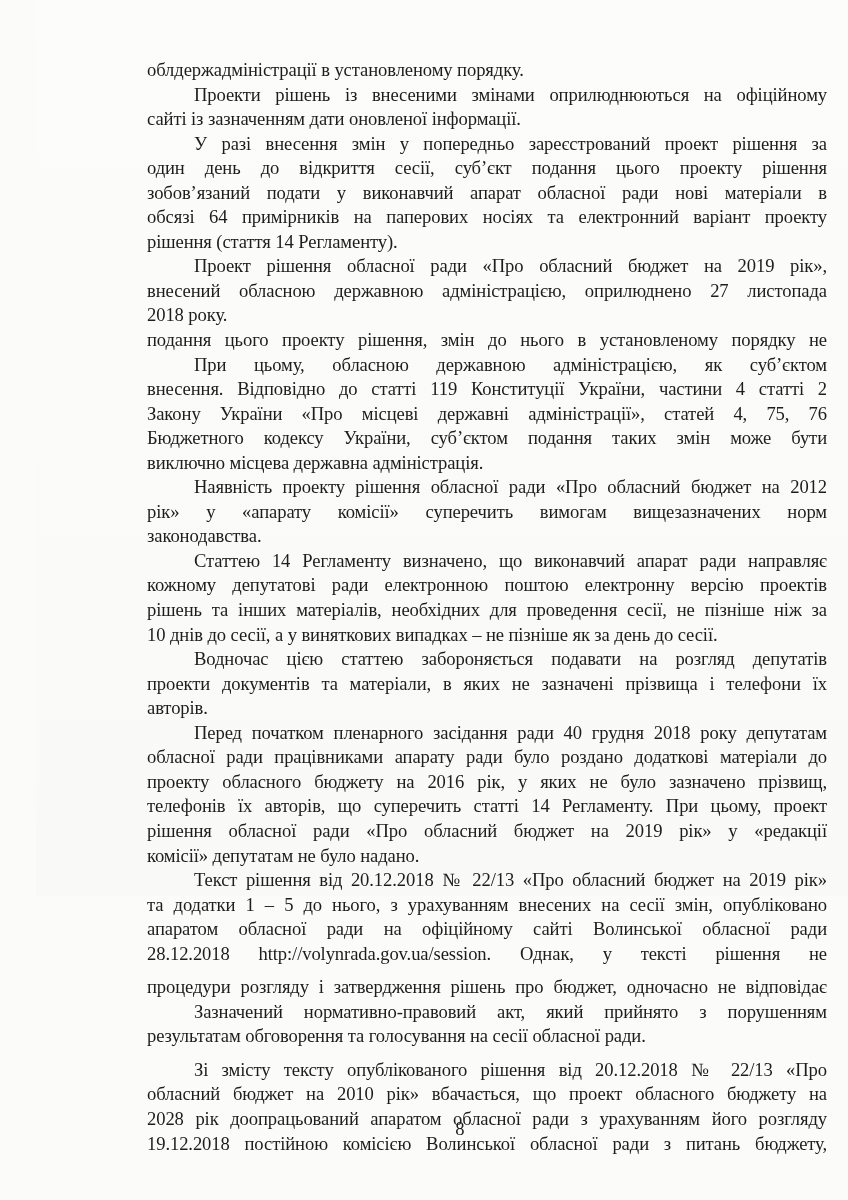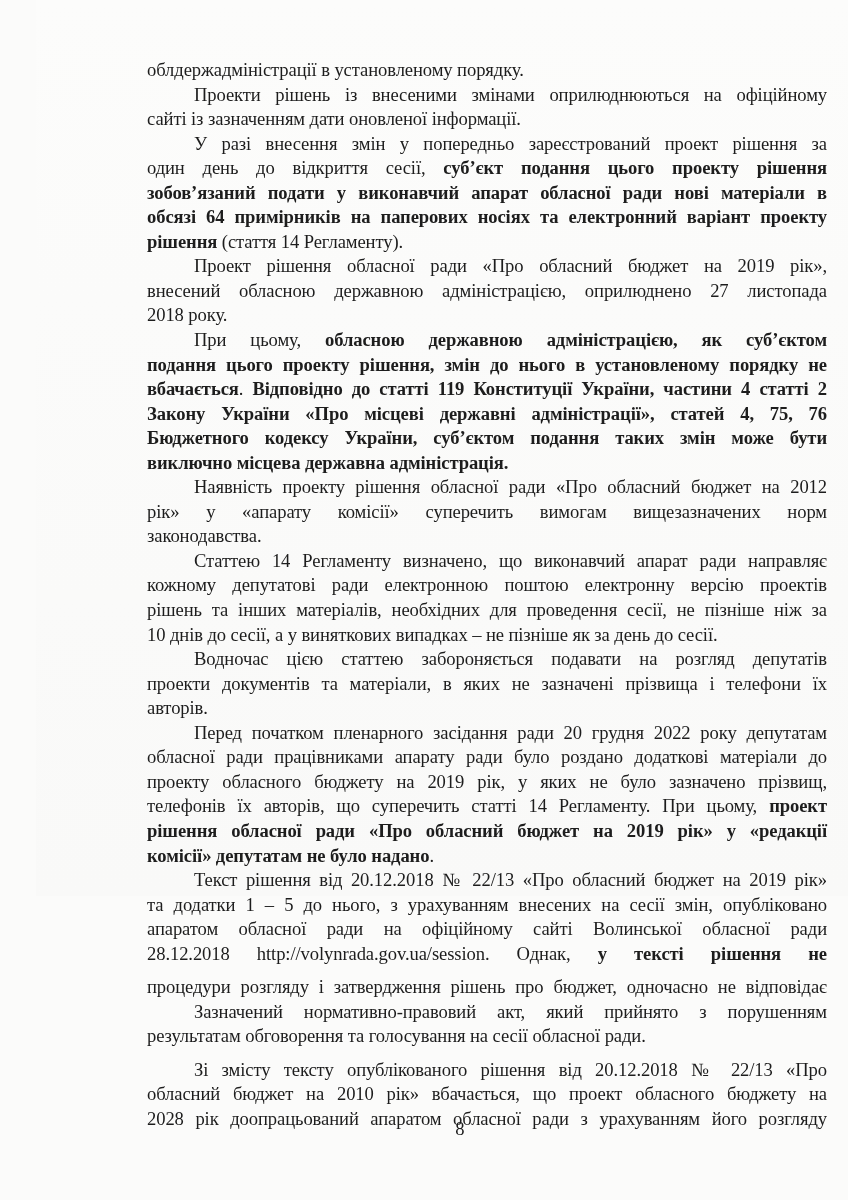--- a/index.html
+++ b/index.html
@@ -22,21 +22,21 @@
       height: 24.55px; line-height: 24.55px;
       font-size: 18.6px;
       white-space: nowrap;
       text-align: justify;
       text-align-last: justify;
       letter-spacing: -0.1px;
     }
     .line.last { text-align-last: left; }
     .line.indent { padding-left: 47px; }
     .gap { height: 9px; }
-    .b { font-weight: bold; }
+    .b { font-weight: normal; }
     .page-number {
       position: absolute; left: 0; width: 848px; top: 1118px;
       text-align: center; font-size: 18.6px;
     }
   </style>
 </head>
 <body>
 
 <div class="page">
   <div class="body-text" id="body-text">
@@ -53,23 +53,23 @@
         <div class="line"><span class="b">зобов’язаний подати у виконавчий апарат обласної ради нові матеріали в</span></div>
         <div class="line"><span class="b">обсязі 64 примірників на паперових носіях та електронний варіант проекту</span></div>
         <div class="line last"><span class="b">рішення</span><span>   (стаття 14 Регламенту).</span></div>
       </div>
       <div class="paragraph">
         <div class="line indent"><span>Проект рішення обласної ради «Про обласний бюджет на 2019 рік»,</span></div>
         <div class="line"><span>внесений обласною державною адміністрацією, оприлюднено 27 листопада</span></div>
         <div class="line last"><span>2018 року.</span></div>
       </div>
       <div class="paragraph">
+        <div class="line"><span class="b">подання цього проекту рішення, змін до нього в установленому порядку не</span></div>
         <div class="line indent"><span>При цьому, </span><span class="b">обласною державною адміністрацією, як суб’єктом</span></div>
-        <div class="line"><span class="b">подання цього проекту рішення, змін до нього в установленому порядку не</span></div>
-        <div class="line"><span class="b">вбачається</span><span>. </span><span class="b">Відповідно до статті 119 Конституції України, частини 4 статті 2</span></div>
+        <div class="line"><span class="b">внесення</span><span>. </span><span class="b">Відповідно до статті 119 Конституції України, частини 4 статті 2</span></div>
         <div class="line"><span class="b">Закону України «Про місцеві державні адміністрації», статей 4, 75, 76</span></div>
         <div class="line"><span class="b">Бюджетного кодексу України, суб’єктом подання таких змін може бути</span></div>
         <div class="line last"><span class="b">виключно місцева державна адміністрація.</span></div>
       </div>
       <div class="paragraph">
         <div class="line indent"><span>Наявність проекту рішення обласної ради «Про обласний бюджет на 2012</span></div>
         <div class="line"><span>рік» у «апарату комісії» суперечить вимогам вищезазначених норм</span></div>
         <div class="line last"><span>законодавства.</span></div>
       </div>
       <div class="paragraph">
@@ -77,23 +77,23 @@
         <div class="line"><span>кожному депутатові ради електронною поштою електронну версію проектів</span></div>
         <div class="line"><span>рішень та інших матеріалів, необхідних для проведення сесії, не пізніше ніж за</span></div>
         <div class="line last"><span>10 днів до сесії, а у виняткових випадках – не пізніше як за день до сесії.</span></div>
       </div>
       <div class="paragraph">
         <div class="line indent"><span>Водночас цією статтею забороняється подавати на розгляд депутатів</span></div>
         <div class="line"><span>проекти документів та матеріали, в яких не зазначені прізвища і телефони їх</span></div>
         <div class="line last"><span>авторів.</span></div>
       </div>
       <div class="paragraph">
-        <div class="line indent"><span>Перед початком пленарного засідання ради 20 грудня 2022 року депутатам</span></div>
+        <div class="line indent"><span>Перед початком пленарного засідання ради 40 грудня 2018 року депутатам</span></div>
         <div class="line"><span>обласної ради працівниками апарату ради було роздано додаткові матеріали до</span></div>
-        <div class="line"><span>проекту обласного бюджету на 2019 рік, у яких не було зазначено прізвищ,</span></div>
+        <div class="line"><span>проекту обласного бюджету на 2016 рік, у яких не було зазначено прізвищ,</span></div>
         <div class="line"><span>телефонів їх авторів, що суперечить статті 14 Регламенту. При цьому, </span><span class="b">проект</span></div>
         <div class="line"><span class="b">рішення обласної ради «Про обласний бюджет на 2019 рік» у «редакції</span></div>
         <div class="line last"><span class="b">комісії» депутатам не було надано</span><span>.</span></div>
       </div>
       <div class="paragraph">
         <div class="line indent"><span>Текст рішення від 20.12.2018 № 22/13 «Про обласний бюджет на 2019 рік»</span></div>
         <div class="line"><span>та додатки 1 – 5 до нього, з урахуванням внесених на сесії змін, опубліковано</span></div>
         <div class="line"><span>апаратом обласної ради на офіційному сайті Волинської обласної ради</span></div>
         <div class="line"><span>28.12.2018 http://volynrada.gov.ua/session. Однак, </span><span class="b">у тексті рішення не</span></div>
       </div>
@@ -101,16 +101,17 @@
       <div class="paragraph">
         <div class="line"><span>процедури розгляду і затвердження рішень про бюджет, одночасно не відповідає</span></div>
         <div class="line indent"><span>Зазначений нормативно-правовий акт, який прийнято з порушенням</span></div>
         <div class="line last"><span>результатам обговорення та голосування на сесії обласної ради.</span></div>
       </div>
       <div class="gap"></div>
       <div class="paragraph">
         <div class="line indent"><span>Зі змісту тексту опублікованого рішення від 20.12.2018 № 22/13 «Про</span></div>
         <div class="line"><span>обласний бюджет на 2010 рік» вбачається, що проект обласного бюджету на</span></div>
         <div class="line"><span>2028 рік доопрацьований апаратом обласної ради з урахуванням його розгляду</span></div>
+        <div class="line"><span>19.12.2018 постійною комісією Волинської обласної ради з питань бюджету,</span></div>
       </div>
     </div>
   <div class="page-number">8</div>
 </div>
 
 </body></html>

